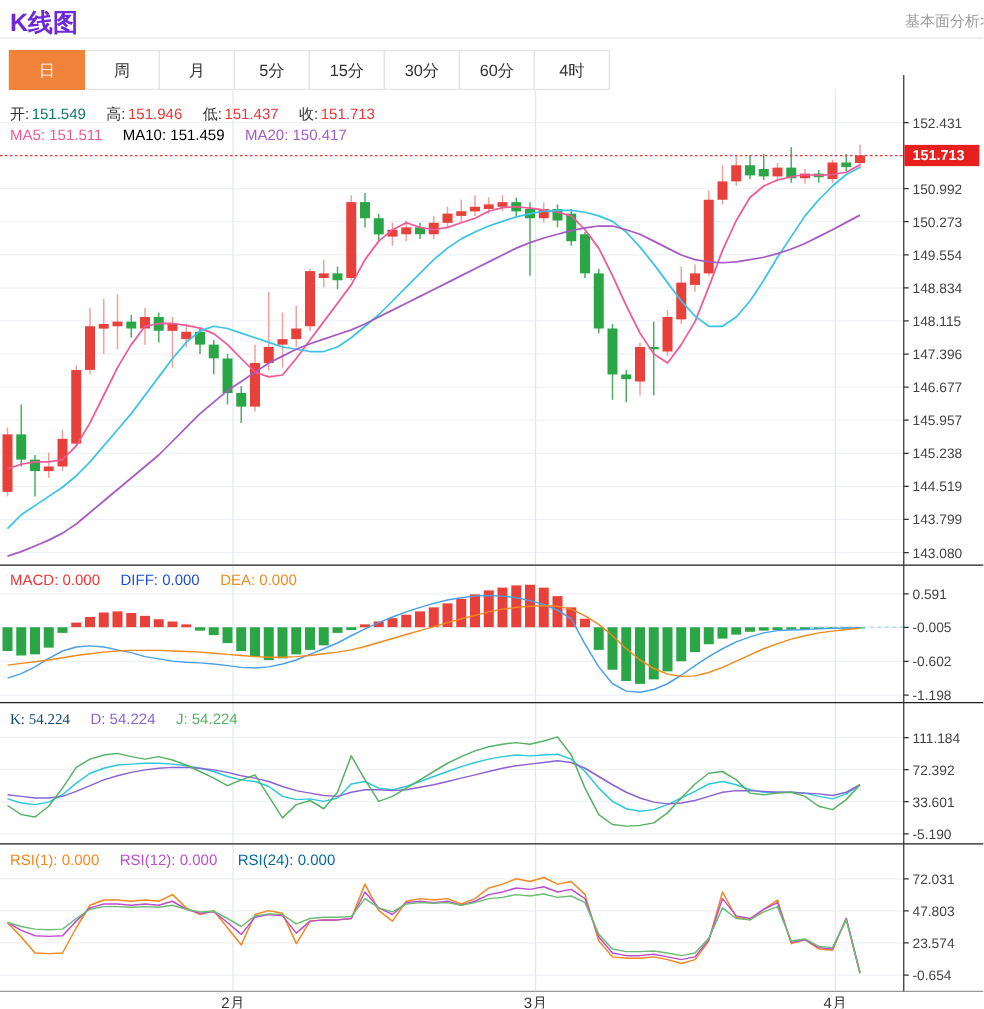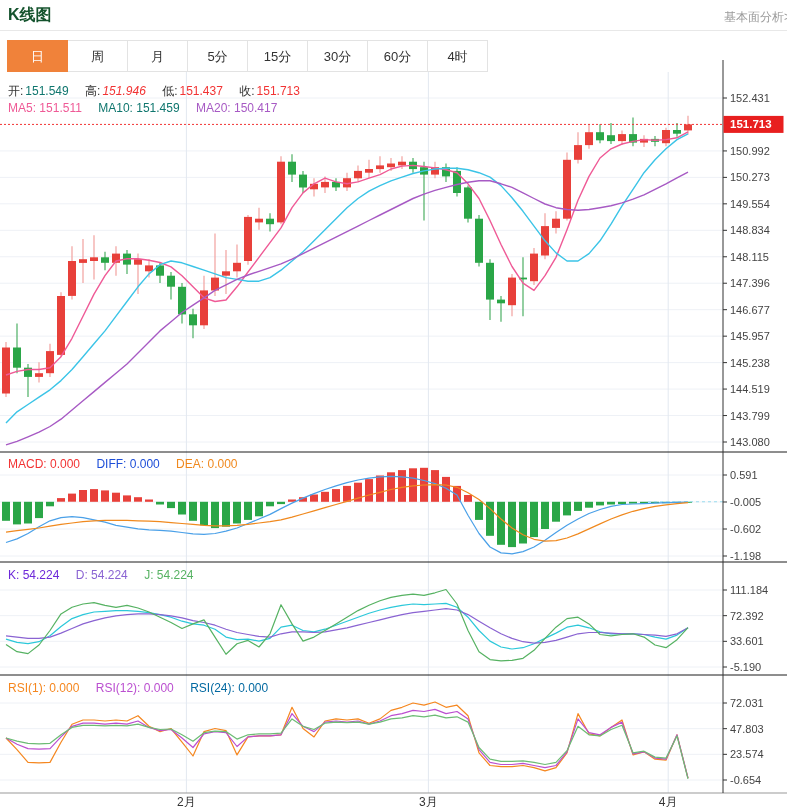--- a/index.html
+++ b/index.html
@@ -1,18 +1,18 @@
 <!DOCTYPE html>
 <html><head>
 <meta charset="utf-8">
 <style>
   html,body{margin:0;padding:0;background:#fff;}
   body{font-family:"Liberation Sans","DejaVu Sans",sans-serif;}
   #app{position:relative;width:787px;height:807px;overflow:hidden;background:#fff;}
-  .hdr-title{position:absolute;left:8px;top:5px;font-size:16px;font-weight:bold;color:#14532d;}
+  .hdr-title{position:absolute;left:8px;top:5px;font-size:20px;font-weight:bold;color:#6d28d9;}
   .hdr-link{position:absolute;right:-4px;top:9px;font-size:12px;color:#9a9a9a;cursor:pointer;}
   .hdr-sep{position:absolute;left:0;top:30px;width:787px;height:1px;background:#e8e8e8;}
   .tabs{position:absolute;left:8px;top:40px;display:flex;z-index:5;}
   .tab{width:61px;height:32px;line-height:32px;text-align:center;font-size:13px;color:#333;
        background:#fff;border:1px solid #e3e3e3;margin-left:-1px;cursor:pointer;box-sizing:border-box;}
   .tab.active{color:#fff;z-index:2;border-color:transparent;}
   svg#chart-svg{position:absolute;left:0;top:0;}
   .legend{position:absolute;font-size:12px;white-space:nowrap;z-index:4;}
   .legend .grp{margin-right:13px;}
   .legend .lbl{color:#333;}
@@ -329,39 +329,39 @@
       <text x="730" y="784" font-size="11" fill="#444">-0.654</text>
       <rect x="723.5" y="115.9" width="60" height="17" fill="#e81f1f"></rect>
       <text x="730" y="128.4" font-size="11.5" fill="#fff" font-weight="bold">151.713</text>
       <text x="186.39999999999998" y="806" font-size="12" fill="#333" text-anchor="middle">2月</text>
       <text x="428.4" y="806" font-size="12" fill="#333" text-anchor="middle">3月</text>
       <text x="668.2" y="806" font-size="12" fill="#333" text-anchor="middle">4月</text>
     </svg>
 
   <div class="legend" id="legend-ohlc" style="left:8px;top:83px;">
     <span class="grp"><span class="lbl">开:</span><span class="val c-red" style="color: #0f766e;">151.549</span></span>
-    <span class="grp"><span class="lbl">高:</span><span class="val c-red" style="color: rgb(242, 51, 51); font-style: italic;">151.946</span></span>
+    <span class="grp"><span class="lbl">高:</span><span class="val c-red" style="color: rgb(242, 51, 51);">151.946</span></span>
     <span class="grp"><span class="lbl">低:</span><span class="val c-red" style="color: rgb(242, 51, 51); text-align: center;">151.437</span></span>
     <span class="grp"><span class="lbl">收:</span><span class="val c-red" style="color: rgb(242, 51, 51);">151.713</span></span>
   </div>
 
   <div class="legend" id="legend-ma" style="left:8px;top:101px;">
     <span class="grp c-ma5" style="color: rgb(239, 90, 150);"><span>MA5:</span> <span>151.511</span></span>
-    <span class="grp c-ma10" style="color: #0f766e;"><span>MA10:</span> <span>151.459</span></span>
+    <span class="grp c-ma10" style="color: #000000;"><span>MA10:</span> <span>151.459</span></span>
     <span class="grp c-ma20" style="color: rgb(167, 90, 196); margin-top: 48px;"><span>MA20:</span> <span>150.417</span></span>
   </div>
 
   <div class="legend" id="legend-macd" style="left:8px;top:457px;">
     <span class="grp c-macd" style="color: rgb(242, 51, 51); margin-top: 40px;"><span>MACD:</span> <span>0.000</span></span>
     <span class="grp c-diff" style="color: #1d4ed8;"><span>DIFF:</span> <span>0.000</span></span>
     <span class="grp c-dea" style="color: rgb(240, 137, 30);"><span>DEA:</span> <span>0.000</span></span>
   </div>
 
   <div class="legend" id="legend-kdj" style="left:8px;top:568px;">
-    <span class="grp c-k" style="color: #6d28d9;"><span>K:</span> <span>54.224</span></span>
+    <span class="grp c-k" style="color: #0c4a6e; font-family: Liberation Serif, serif;"><span>K:</span> <span>54.224</span></span>
     <span class="grp c-d" style="color: rgb(138, 99, 210);"><span>D:</span> <span>54.224</span></span>
     <span class="grp c-j" style="color: rgb(86, 178, 98);"><span>J:</span> <span>54.224</span></span>
   </div>
 
   <div class="legend" id="legend-rsi" style="left:8px;top:681px;">
     <span class="grp c-rsi6" style="color: rgb(245, 135, 31);"><span>RSI(1):</span> <span>0.000</span></span>
     <span class="grp c-rsi12" style="color: rgb(187, 79, 208);"><span>RSI(12):</span> <span>0.000</span></span>
     <span class="grp c-rsi24" style="color: #0369a1;"><span>RSI(24):</span> <span>0.000</span></span>
   </div>
 </div>

